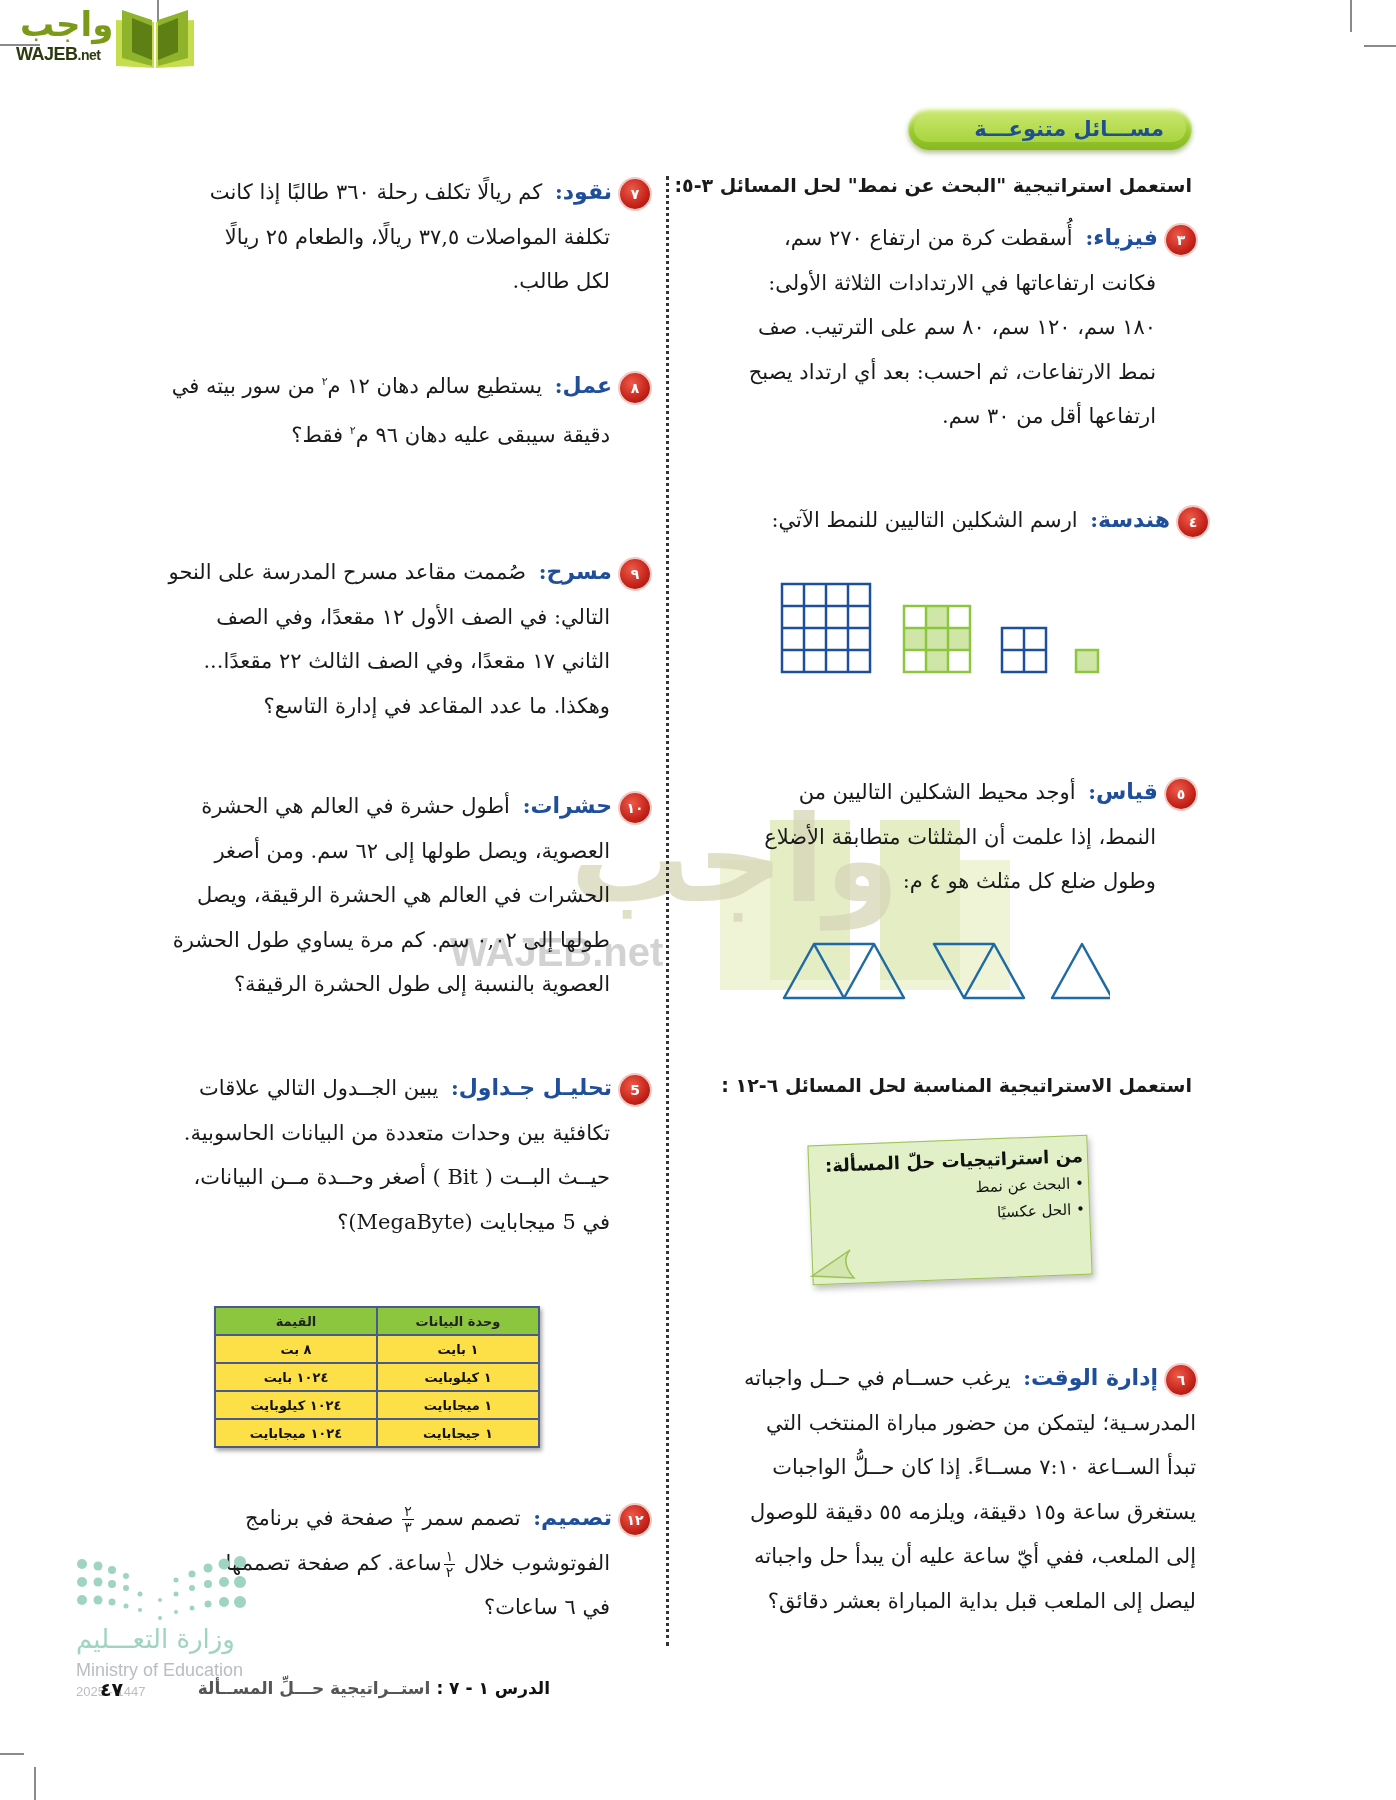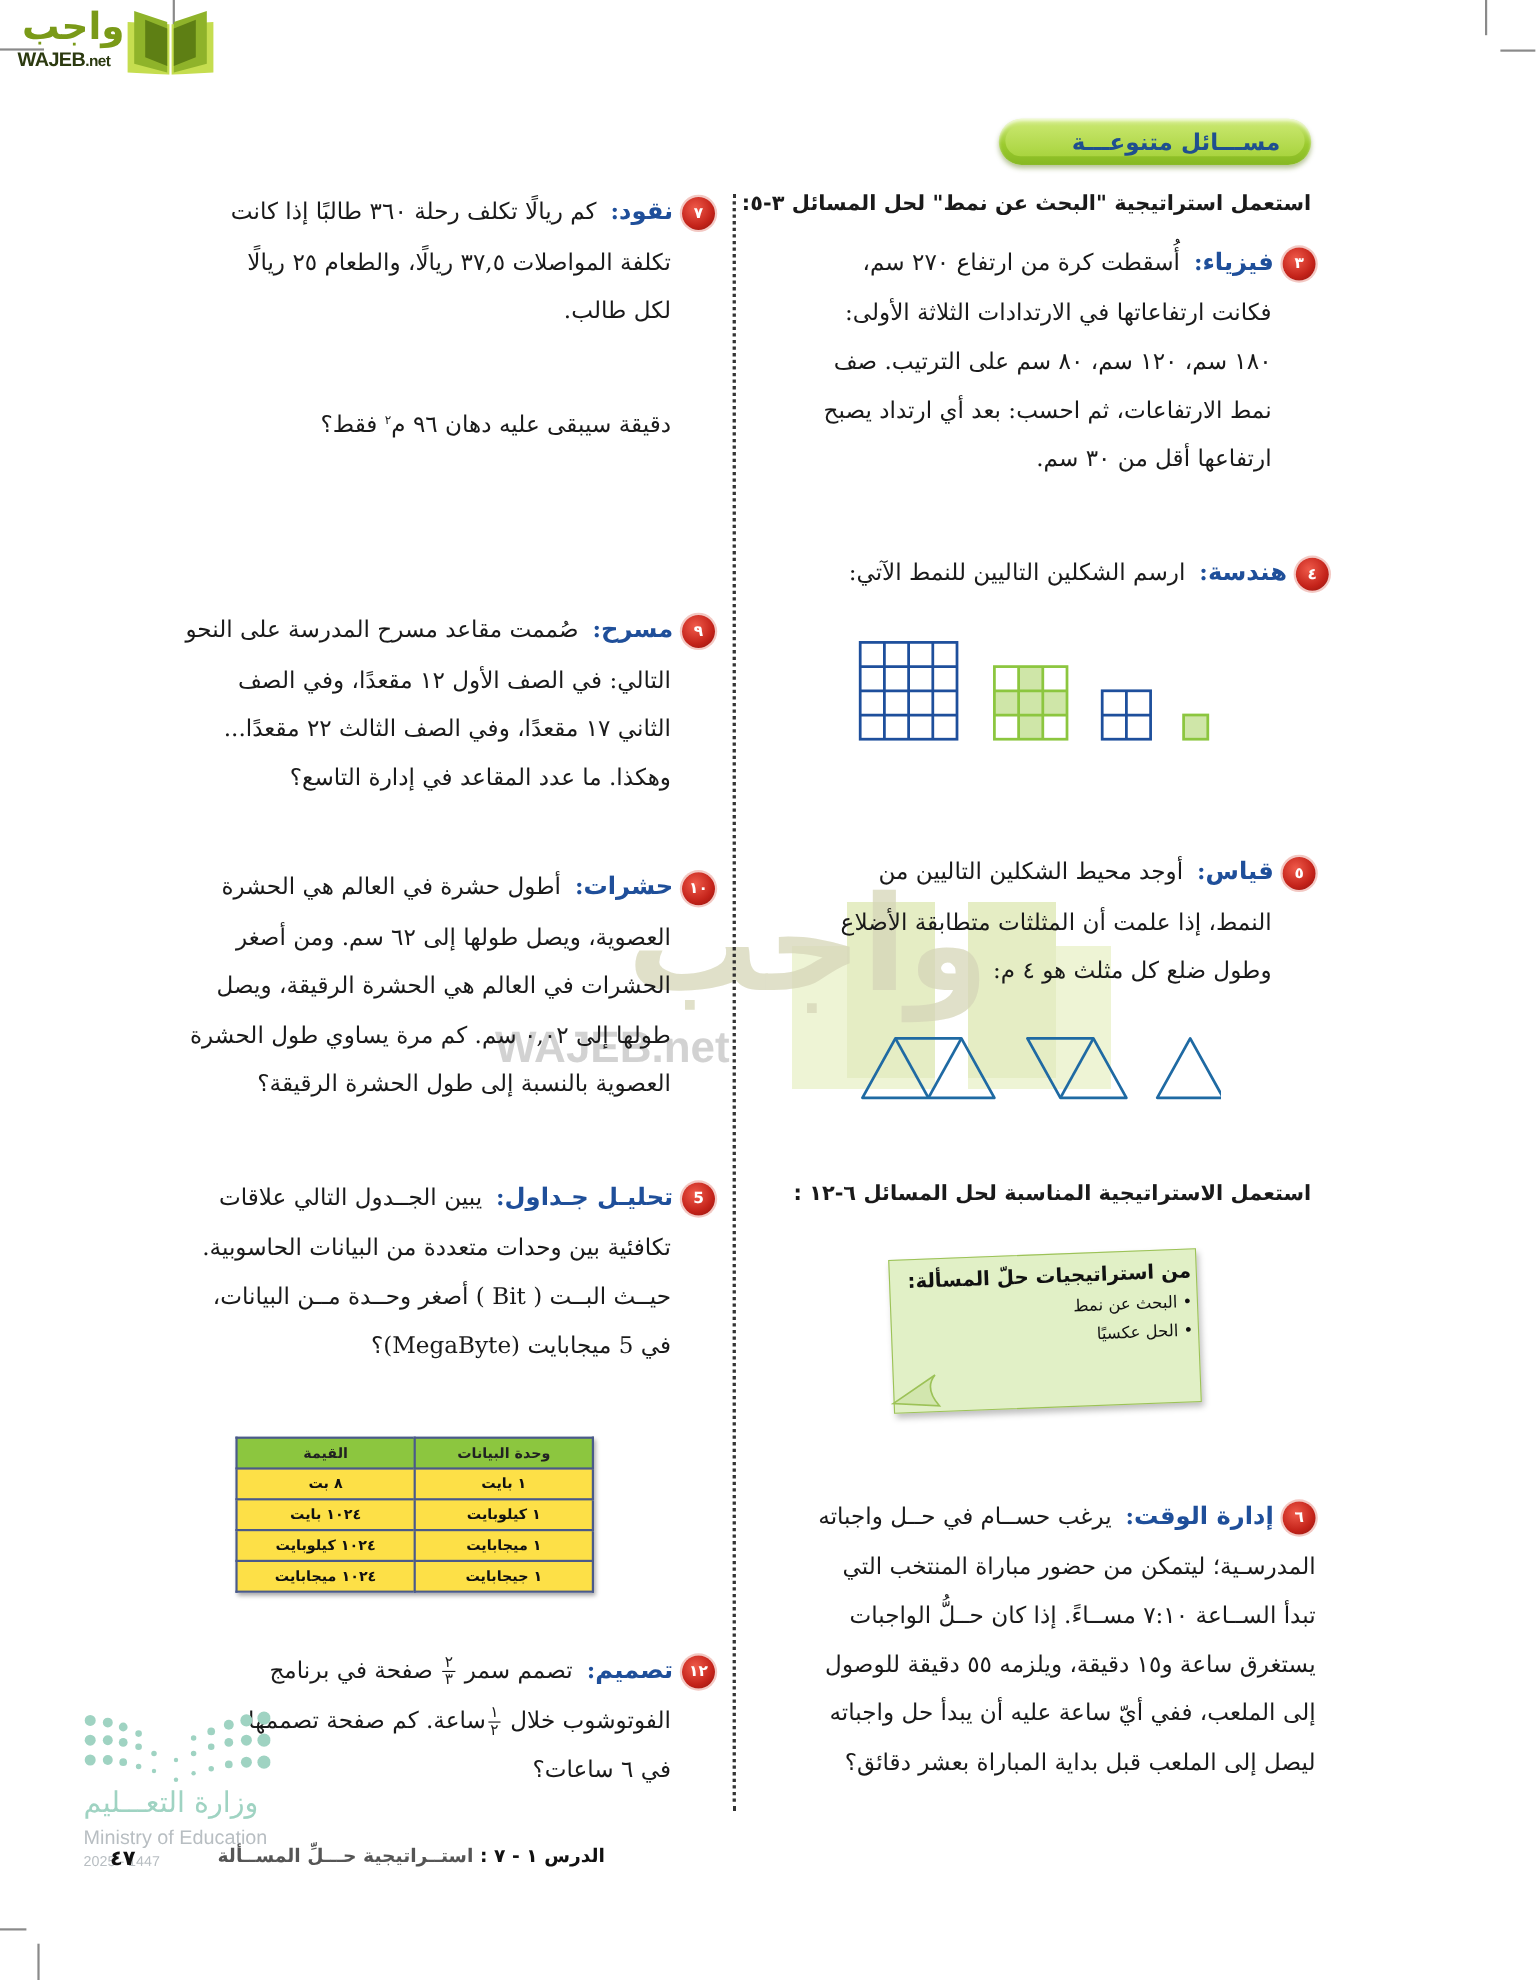--- a/index.html
+++ b/index.html
@@ -222,20 +222,21 @@
   <p>ليصل إلى الملعب قبل بداية المباراة بعشر دقائق؟</p>
 </div>
 
 <div class="problem" style="right:746px;top:170px;width:510px;">
   <p><span class="badge">٧</span><span class="ptitle">نقود</span><span class="colon">:</span> <span>كم ريالًا تكلف رحلة ٣٦٠ طالبًا إذا كانت</span></p>
   <p style="padding-right:40px;">تكلفة المواصلات ٣٧,٥ ريالًا، والطعام ٢٥ ريالًا</p>
   <p style="padding-right:40px;">لكل طالب.</p>
 </div>
 
 <div class="problem" style="right:746px;top:360px;width:510px;">
+  <p><span class="badge">٨</span><span class="ptitle">عمل</span><span class="colon">:</span> <span>يستطيع سالم دهان ١٢ م</span><sup>٢</sup> <span>من سور بيته في</span></p>
   <p style="padding-right:40px;"><span>دقيقة سيبقى عليه دهان ٩٦ م</span><sup>٢</sup> <span>فقط؟</span></p>
 </div>
 
 <div class="problem" style="right:746px;top:550px;width:510px;">
   <p><span class="badge">٩</span><span class="ptitle">مسرح</span><span class="colon">:</span> <span>صُممت مقاعد مسرح المدرسة على النحو</span></p>
   <p style="padding-right:40px;">التالي: في الصف الأول ١٢ مقعدًا، وفي الصف</p>
   <p style="padding-right:40px;">الثاني ١٧ مقعدًا، وفي الصف الثالث ٢٢ مقعدًا...</p>
   <p style="padding-right:40px;">وهكذا. ما عدد المقاعد في إدارة التاسع؟</p>
 </div>
 

